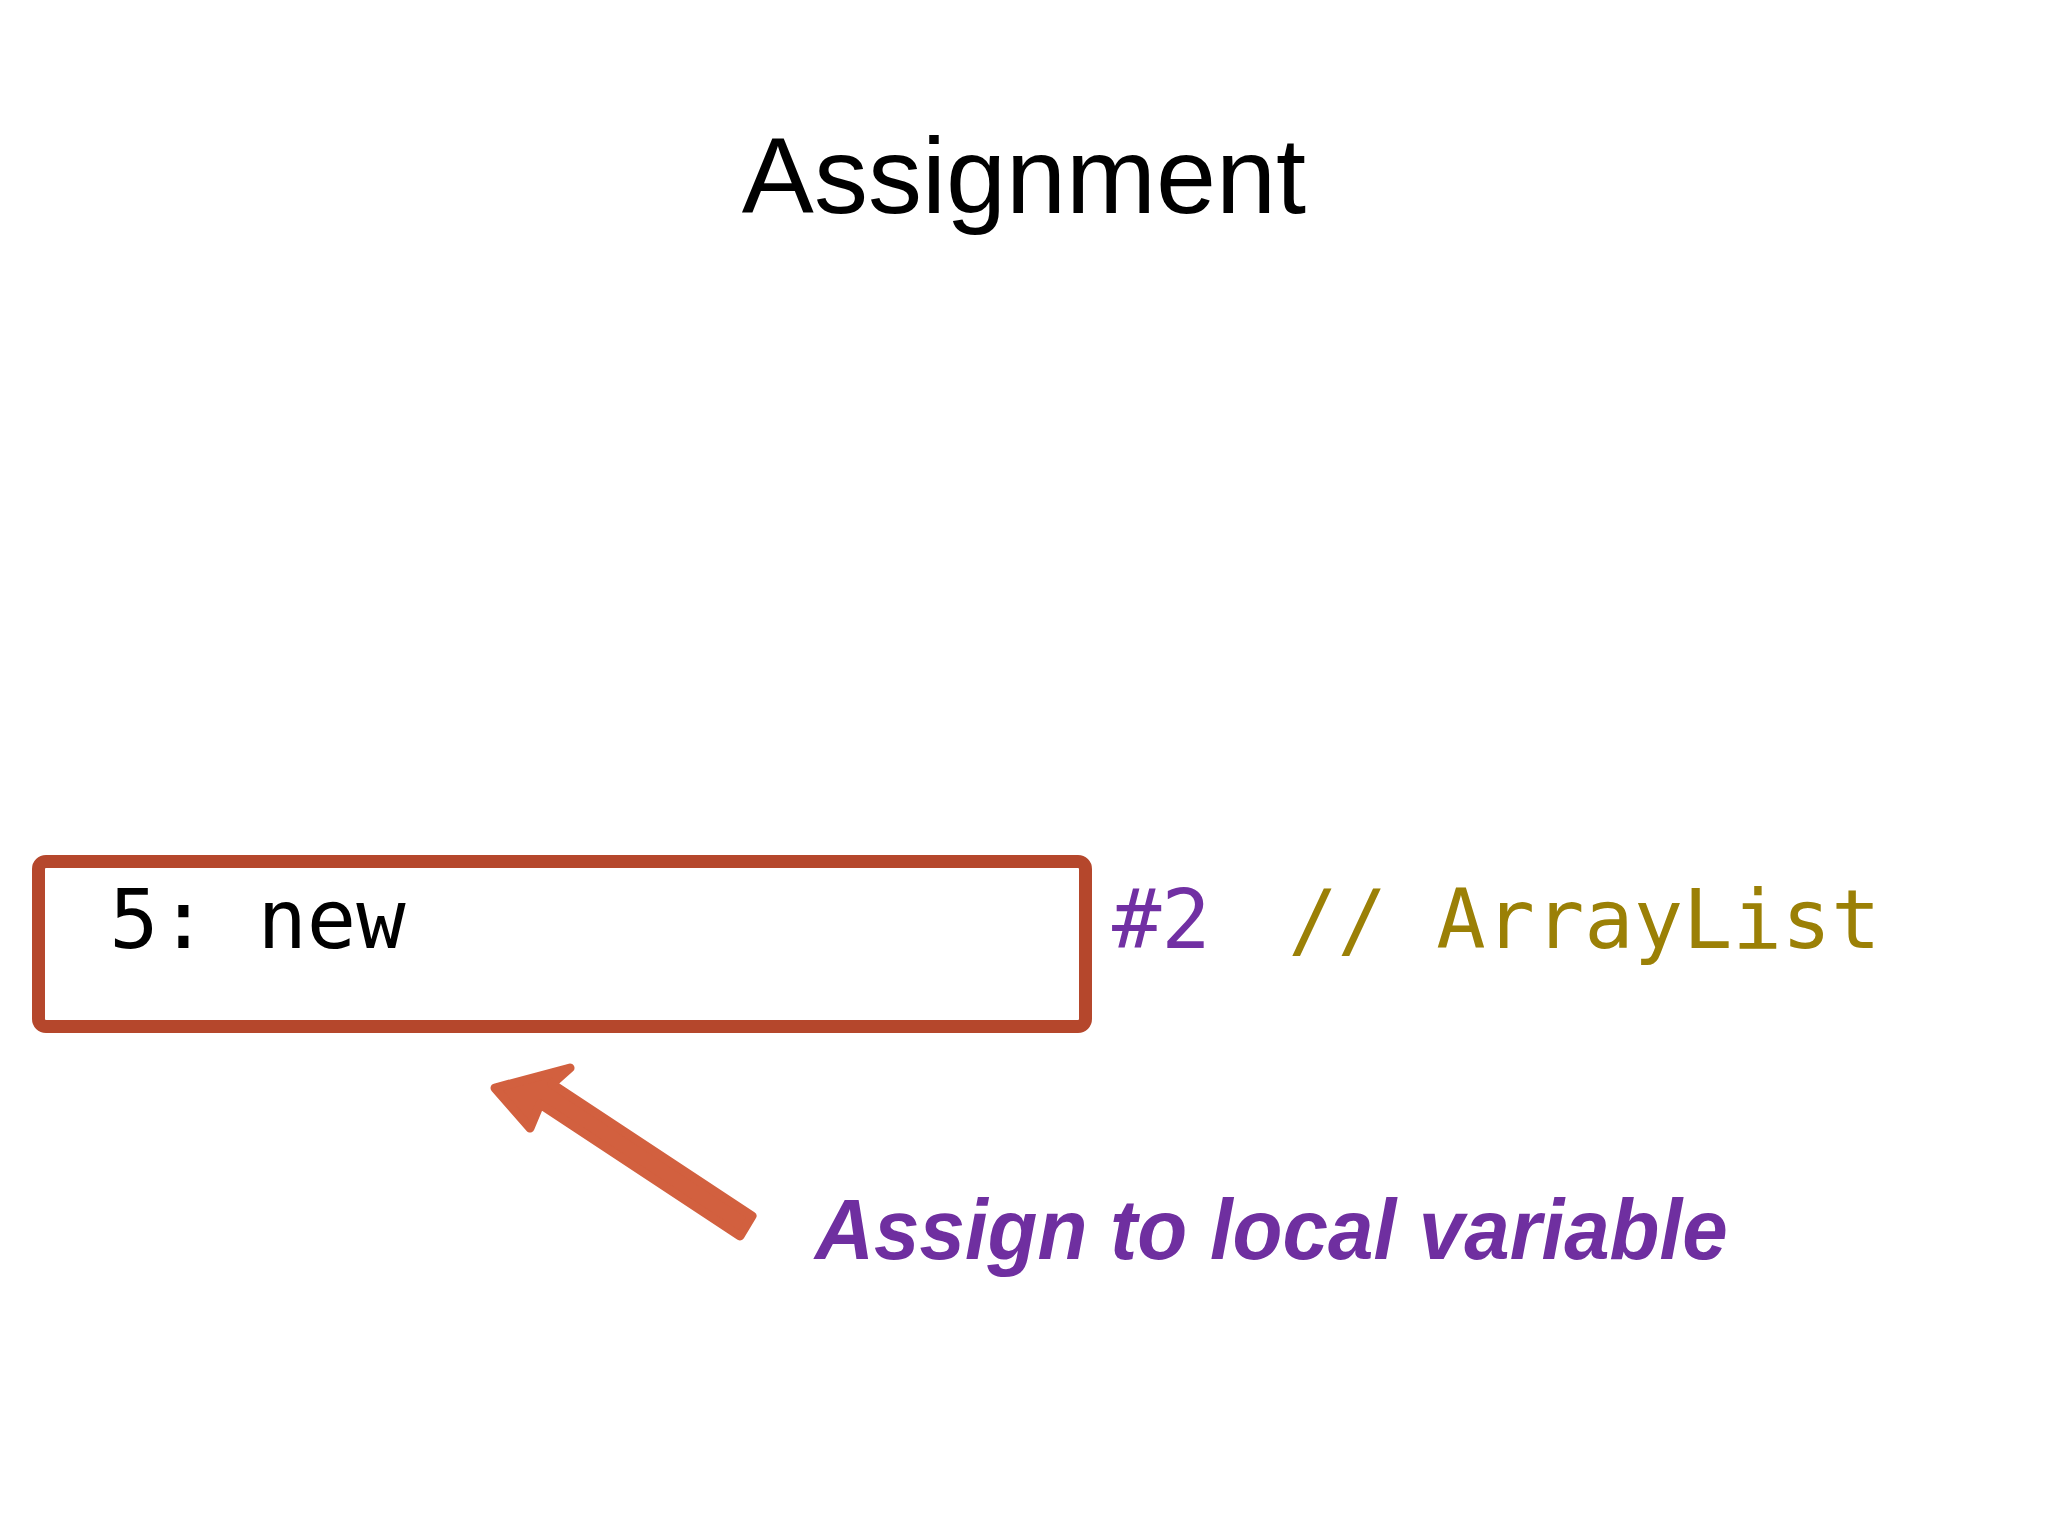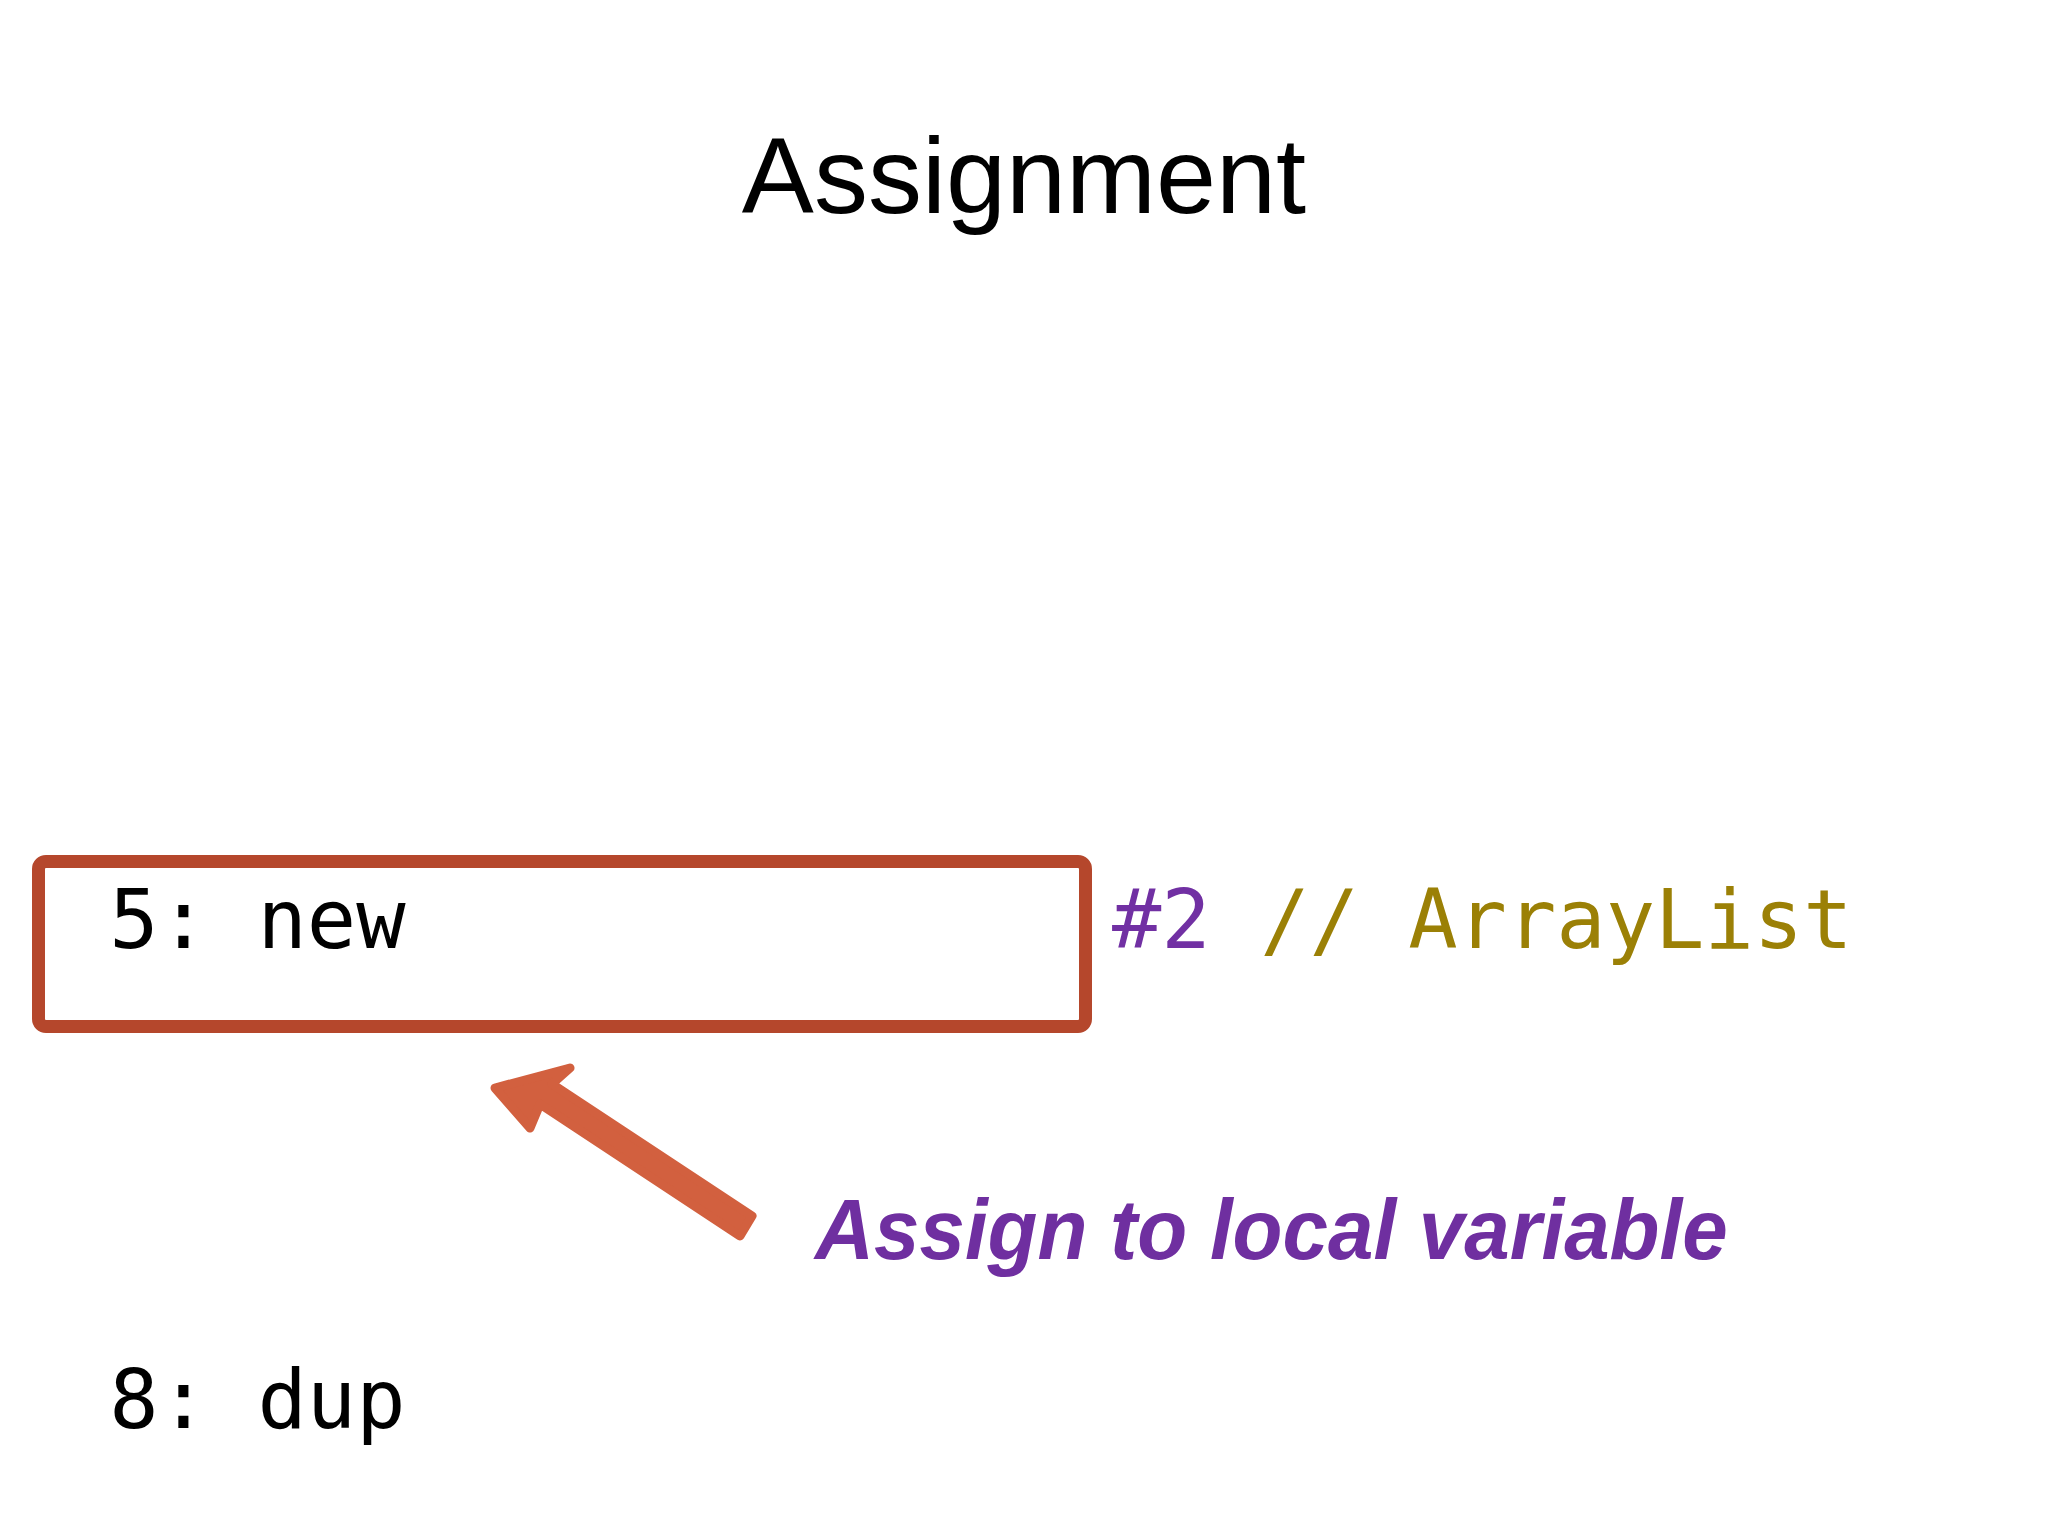--- a/index.html
+++ b/index.html
@@ -59,20 +59,21 @@
     position: absolute;
     left: 1112px;
     top: 0;
     white-space: pre;
   }
   .ref {
     color: #7130A3;
   }
   .comment {
     color: #9B8006;
+    margin-left: 28px;
   }
 
   
   #highlight-box {
     position: absolute;
     left: 32px;
     top: 855px;
     width: 1060px;
     height: 178px;
     border: 13px solid #B5472C;
@@ -113,24 +114,20 @@
 
   <div id="slide-title">Assignment</div>
 
   <div id="code-block">
 
     <div class="code-line">
       <span class="code-left"> 5: new</span>
       <span class="code-right"><span class="ref">#2</span><span> </span><span class="comment">// ArrayList</span></span>
     </div>
 
-    <div class="code-line">
-      <span class="code-left"> 8: dup</span>
-      <span class="code-right"><span class="ref"></span><span class="comment"></span></span>
-    </div>
 
     
 
     
 
   </div>
 
   <div id="highlight-box"></div>
 
   <svg id="callout-arrow" viewBox="0 0 400 220">

